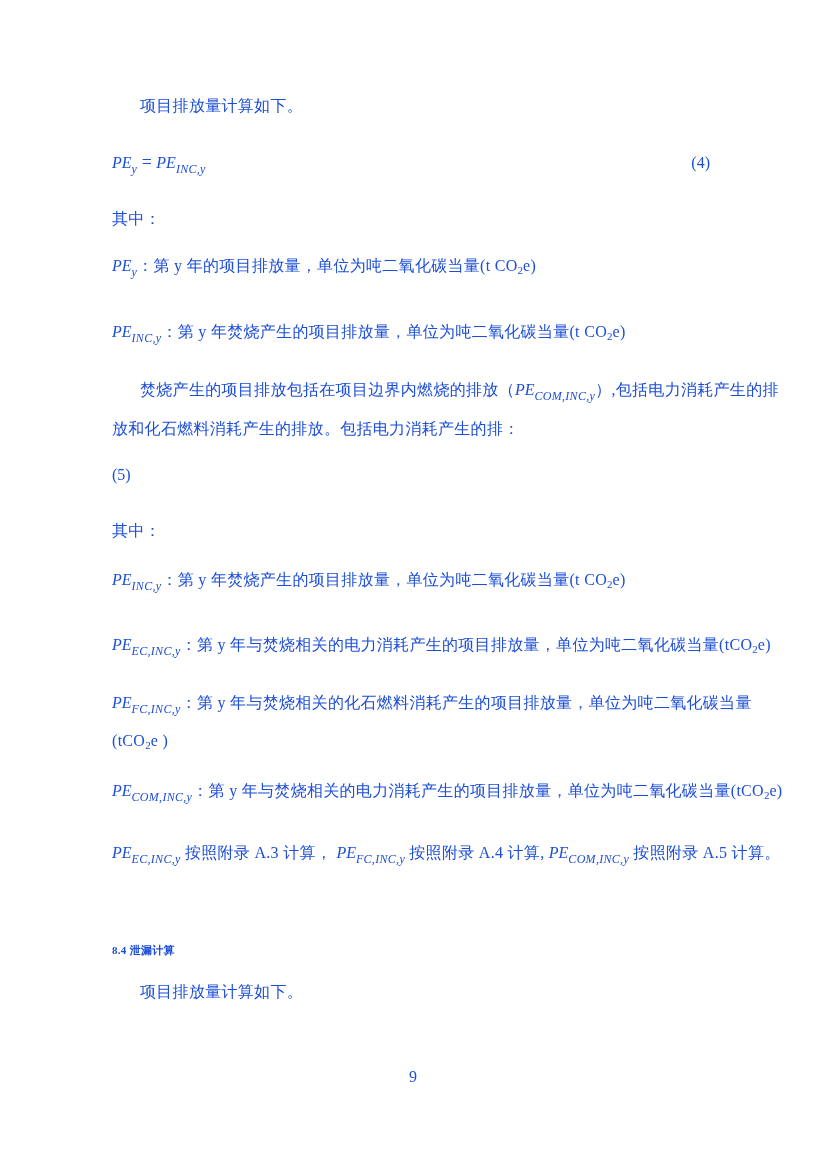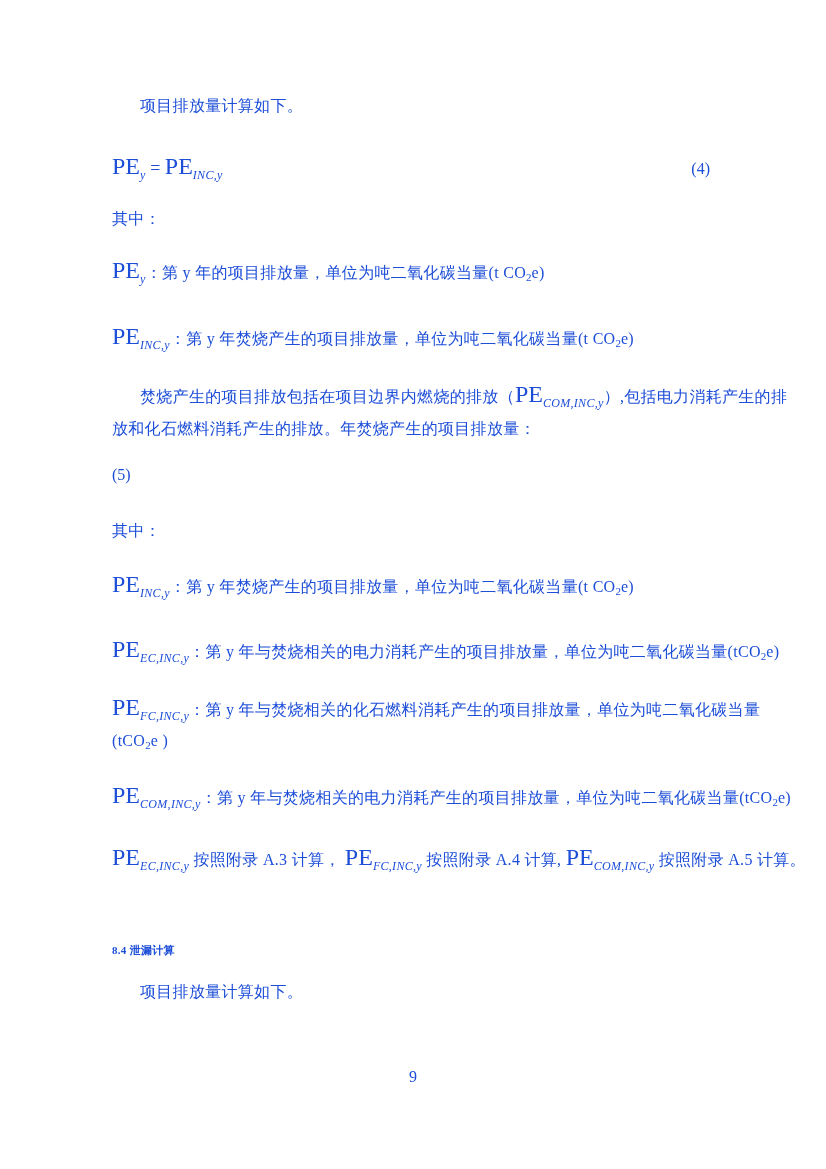--- a/index.html
+++ b/index.html
@@ -26,21 +26,22 @@
     justify-content: space-between;
     align-items: baseline;
     width: 598px;
   }
   .runs { display: inline; }
   .r-text {
     font-size: 16px;
     letter-spacing: 0.3px;
   }
   .r-var {
-    font-size: 24px;
+    font-size: 16px;
+    font-style: italic;
   }
   .r-sub {
     font-size: 12px;
     font-style: italic;
     vertical-align: -5px;
     letter-spacing: 0.3px;
   }
   .r-op {
     font-size: 18px;
   }
@@ -71,21 +72,21 @@
   <main>
       <div class="line" style="top: 96px; left: 140px;"><span class="runs"><span class="r-text">项目排放量计算如下。</span></span></div>
       <div class="line formula-row" style="top: 152px; left: 112px;">
         <span class="runs"><span class="r-var">PE</span><span class="r-sub">y</span><span class="r-op"> = </span><span class="r-var">PE</span><span class="r-sub">INC,y</span></span>
         <span class="formula-number">(4)</span>
       </div>
       <div class="line" style="top: 209px; left: 112px;"><span class="runs"><span class="r-text">其中：</span></span></div>
       <div class="line" style="top: 256px; left: 112px;"><span class="runs"><span class="r-var">PE</span><span class="r-sub">y</span><span class="r-text">：第 y 年的项目排放量，单位为吨二氧化碳当量(t CO</span><span class="r-tsub">2</span><span class="r-text">e)</span></span></div>
       <div class="line" style="top: 322px; left: 112px;"><span class="runs"><span class="r-var">PE</span><span class="r-sub">INC,y</span><span class="r-text">：第 y 年焚烧产生的项目排放量，单位为吨二氧化碳当量(t CO</span><span class="r-tsub">2</span><span class="r-text">e)</span></span></div>
       <div class="line" style="top: 380px; left: 140px;"><span class="runs"><span class="r-text">焚烧产生的项目排放包括在项目边界内燃烧的排放（</span><span class="r-var">PE</span><span class="r-sub">COM,INC,y</span><span class="r-text">）,包括电力消耗产生的排</span></span></div>
-      <div class="line" style="top: 419px; left: 112px;"><span class="runs"><span class="r-text">放和化石燃料消耗产生的排放。年焚烧产生的项目排放量：</span></span></div>
+      <div class="line" style="top: 419px; left: 112px;"><span class="runs"><span class="r-text">放和化石燃料消耗产生的排放。包括电力消耗产生的排：</span></span></div>
       <div class="line formula-row" style="top: 465px; left: 112px;">
         <span class="formula-number">(5)</span>
       </div>
       <div class="line" style="top: 521px; left: 112px;"><span class="runs"><span class="r-text">其中：</span></span></div>
       <div class="line" style="top: 570px; left: 112px;"><span class="runs"><span class="r-var">PE</span><span class="r-sub">INC,y</span><span class="r-text">：第 y 年焚烧产生的项目排放量，单位为吨二氧化碳当量(t CO</span><span class="r-tsub">2</span><span class="r-text">e)</span></span></div>
       <div class="line" style="top: 635px; left: 112px;"><span class="runs"><span class="r-var">PE</span><span class="r-sub">EC,INC,y</span><span class="r-text">：第 y 年与焚烧相关的电力消耗产生的项目排放量，单位为吨二氧化碳当量(tCO</span><span class="r-tsub">2</span><span class="r-text">e)</span></span></div>
       <div class="line" style="top: 693px; left: 112px;"><span class="runs"><span class="r-var">PE</span><span class="r-sub">FC,INC,y</span><span class="r-text">：第 y 年与焚烧相关的化石燃料消耗产生的项目排放量，单位为吨二氧化碳当量</span></span></div>
       <div class="line" style="top: 731px; left: 112px;"><span class="runs"><span class="r-text">(tCO</span><span class="r-tsub">2</span><span class="r-text">e )</span></span></div>
       <div class="line" style="top: 781px; left: 112px;"><span class="runs"><span class="r-var">PE</span><span class="r-sub">COM,INC,y</span><span class="r-text">：第 y 年与焚烧相关的电力消耗产生的项目排放量，单位为吨二氧化碳当量(tCO</span><span class="r-tsub">2</span><span class="r-text">e)</span></span></div>
       <div class="line" style="top: 843px; left: 112px;"><span class="runs"><span class="r-var">PE</span><span class="r-sub">EC,INC,y</span><span class="r-text"> 按照附录 A.3 计算， </span><span class="r-var">PE</span><span class="r-sub">FC,INC,y</span><span class="r-text"> 按照附录 A.4 计算, </span><span class="r-var">PE</span><span class="r-sub">COM,INC,y</span><span class="r-text"> 按照附录 A.5 计算。</span></span></div>

